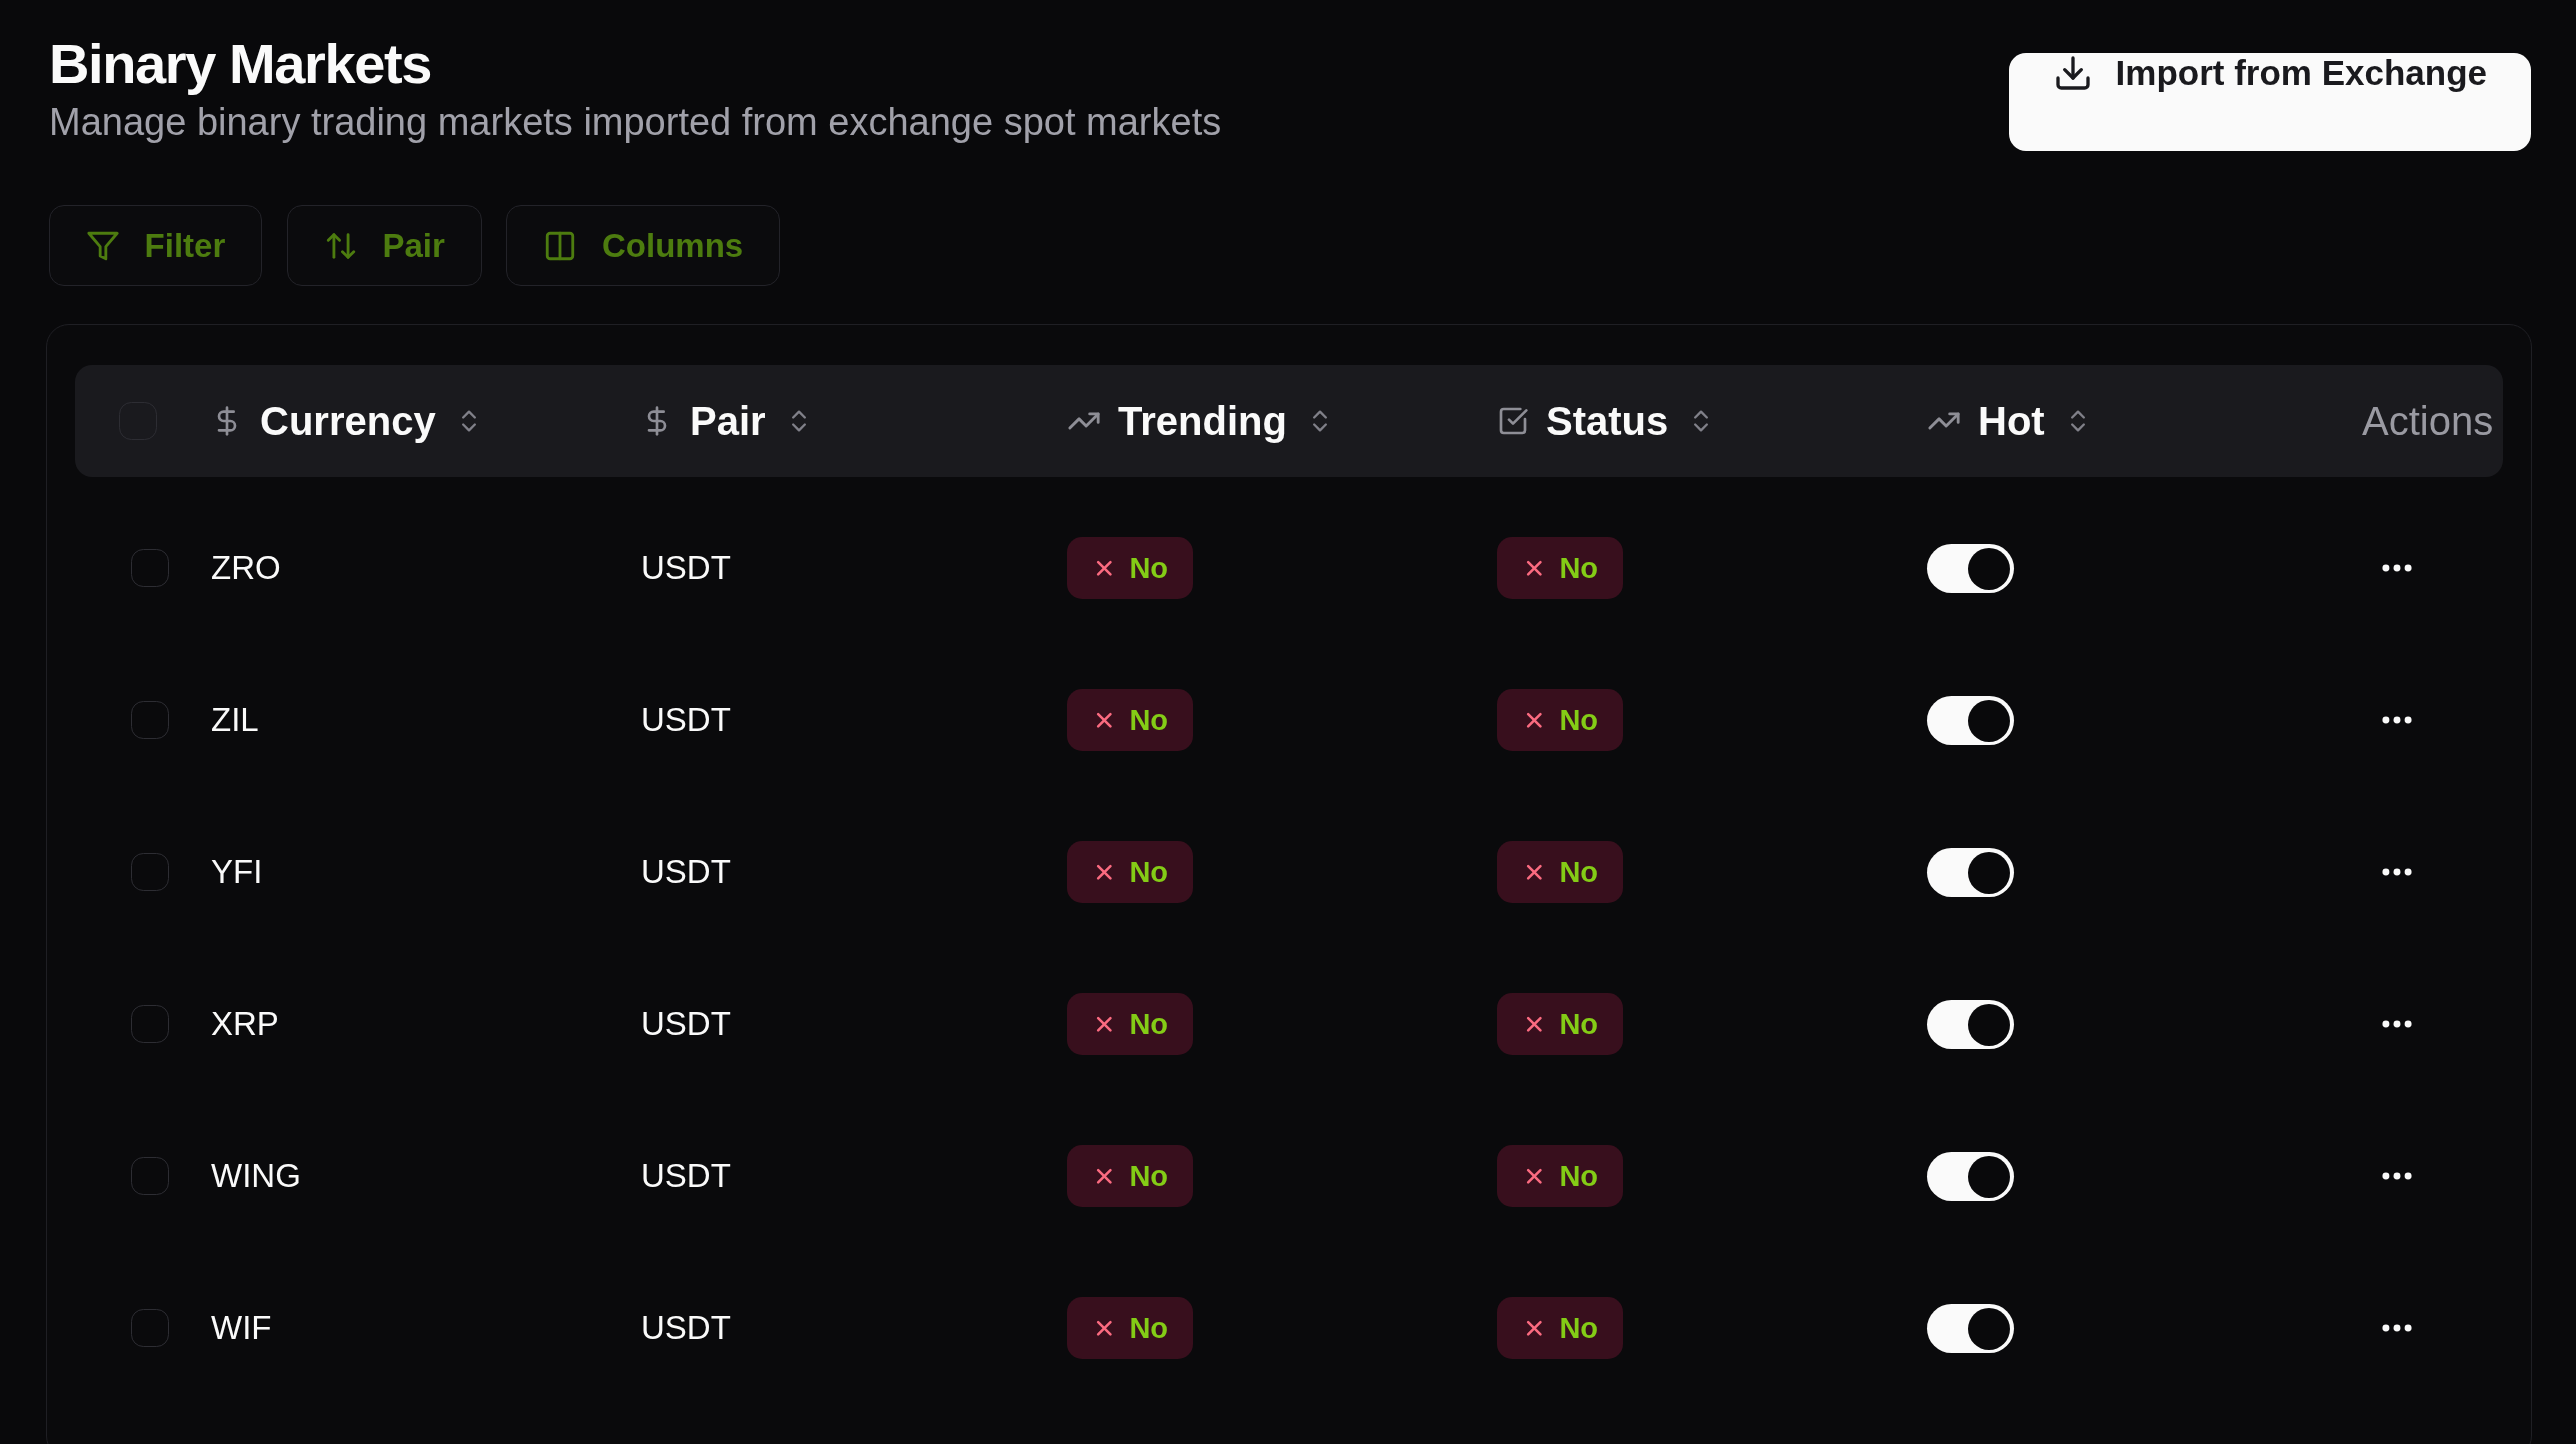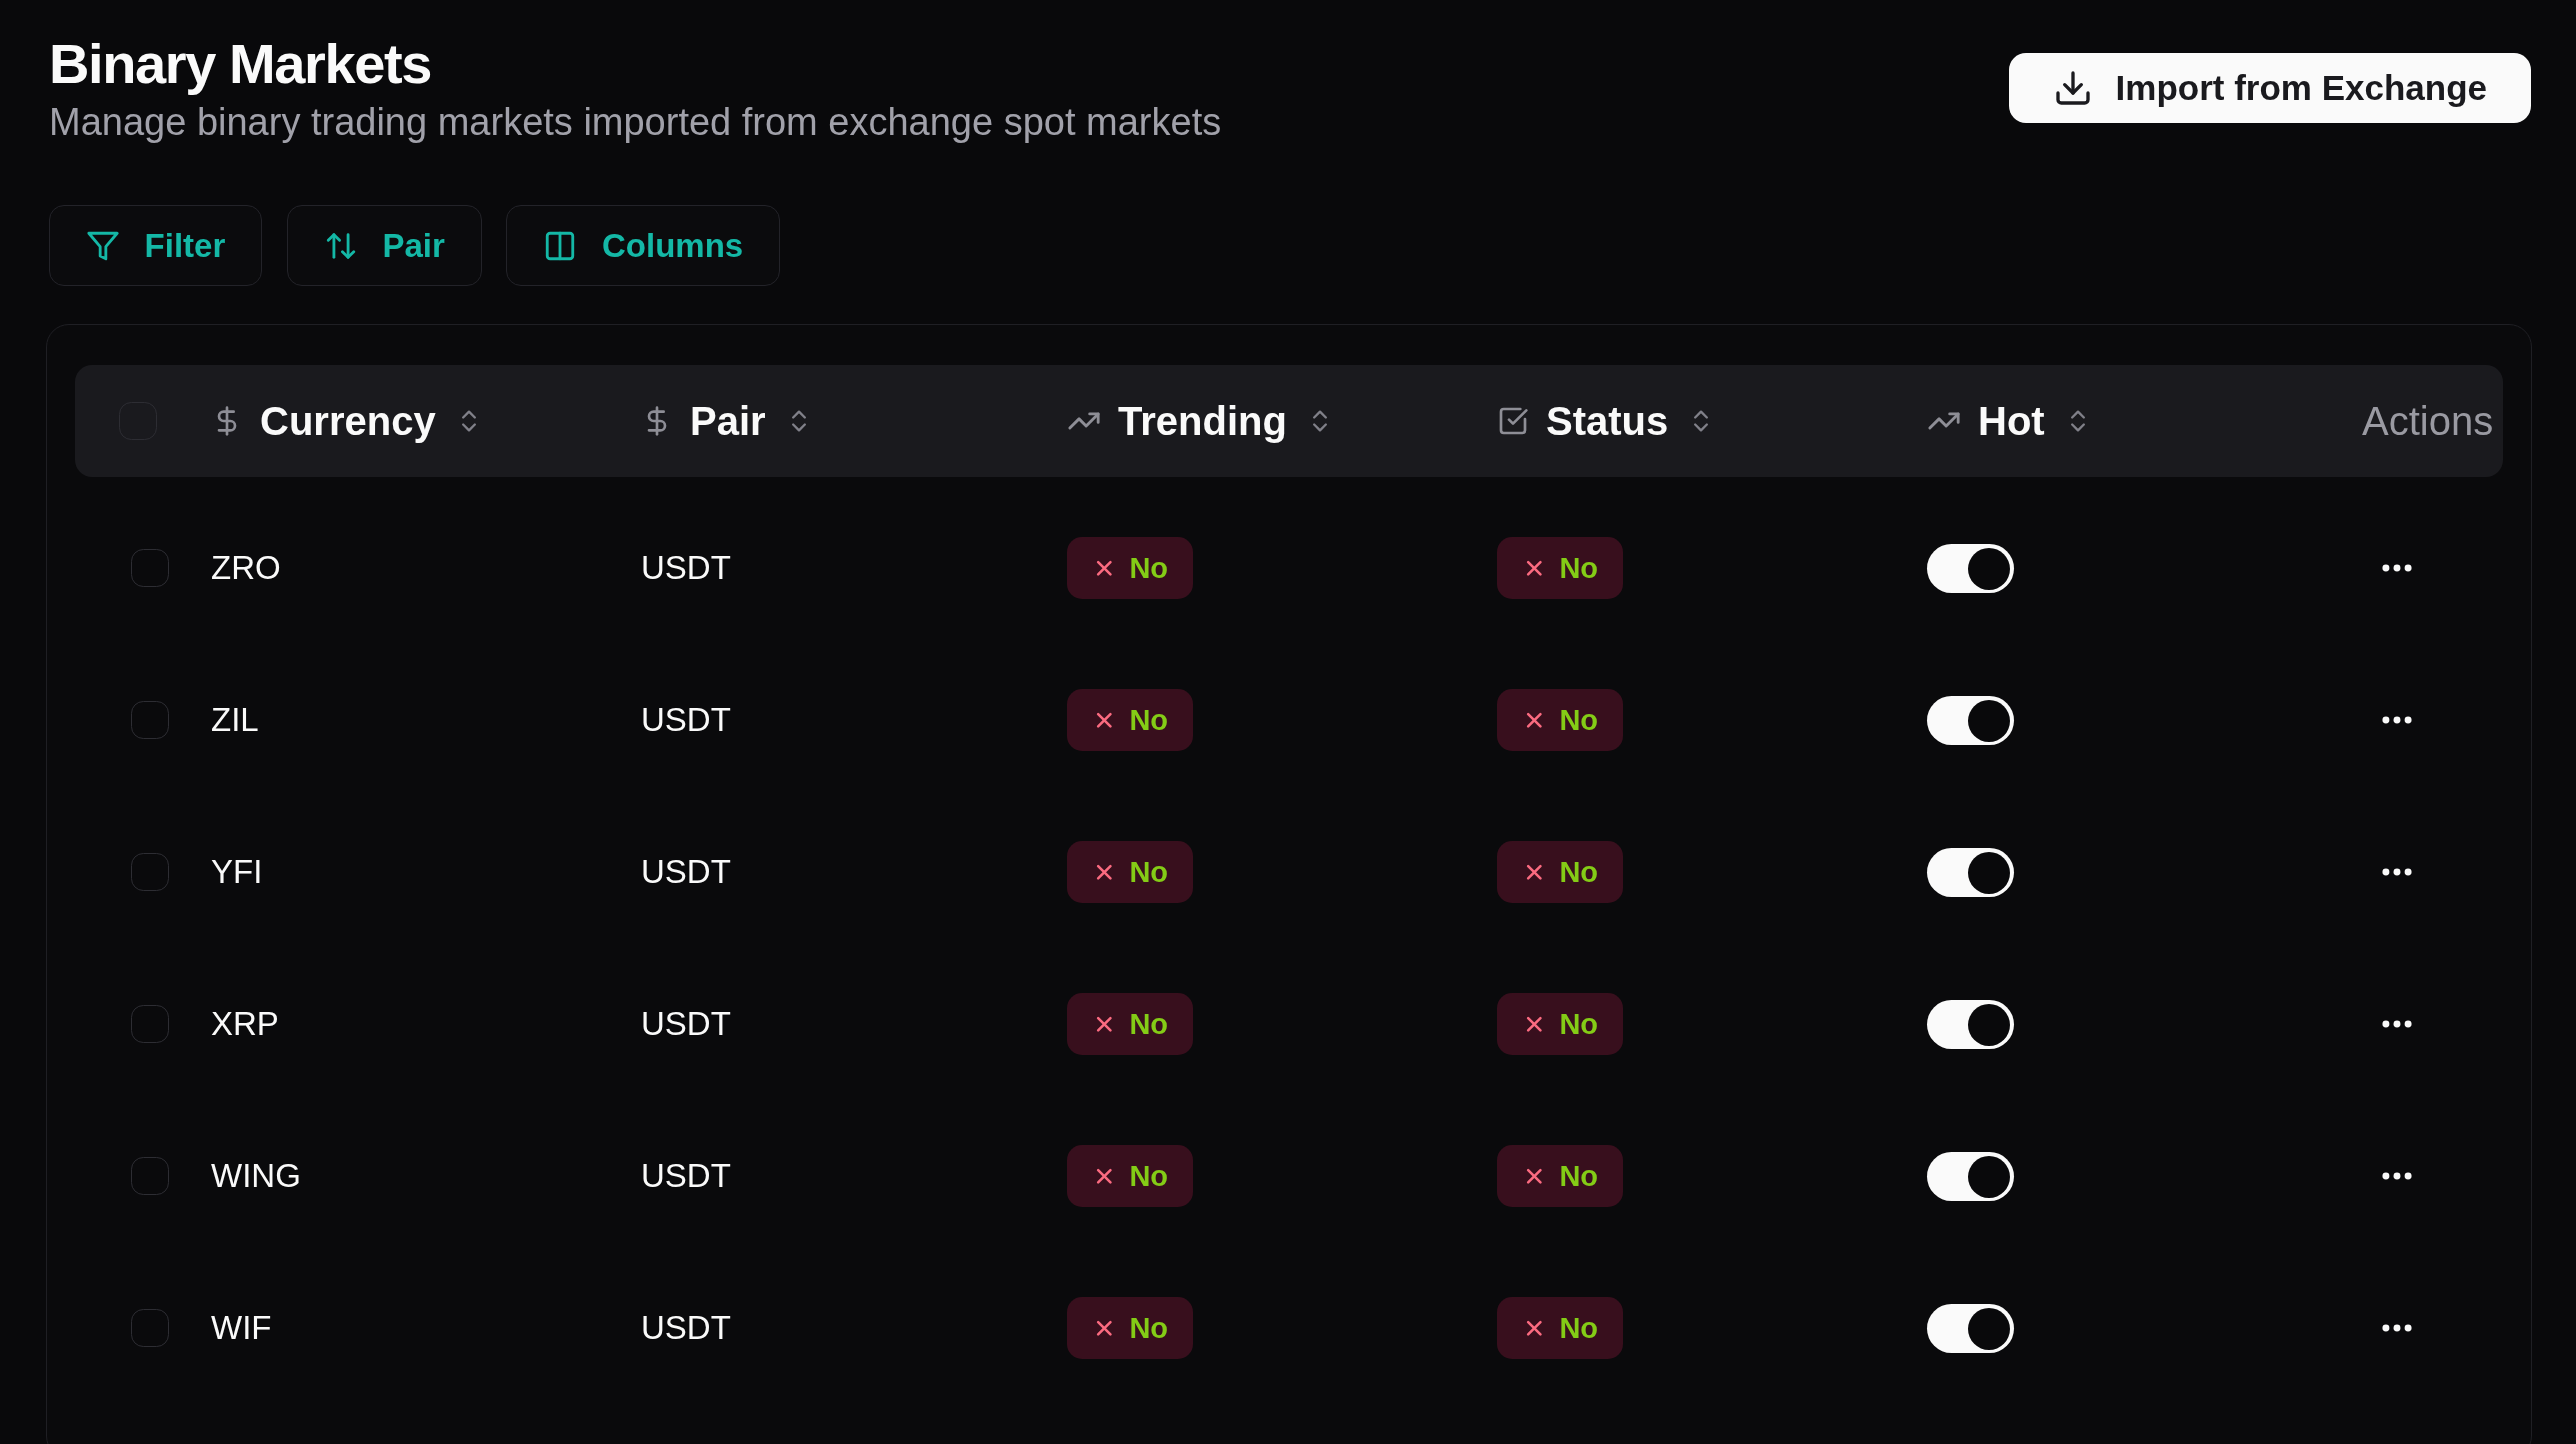--- a/index.html
+++ b/index.html
@@ -13,34 +13,34 @@
   .icon { display:inline-flex; align-items:center; justify-content:center; flex:none; }
   .icon svg { display:block; }
 
   
   .page-head { padding:32px 45px 0 49px; }
   .page-title { font-size:56px; font-weight:700; letter-spacing:-1.4px; line-height:1.15; }
   .page-subtitle { margin-top:5px; font-size:38px; color:#a1a1aa; font-weight:400; }
 
   .import-btn {
     position:absolute; top:53px; right:45px;
-    height:70px; padding:0 44px;
-    display:inline-flex; align-items:center; gap:23px;
+    height:98px; padding:0 44px;
+    display:inline-flex; align-items:flex-start; gap:23px;
     background:#fafafa; color:#1a1a1e;
     border:none; border-radius:17px;
     font-family:inherit; font-size:35px; font-weight:600; cursor:pointer;
   }
   .import-btn .icon { color:#1a1a1e; }
 
   
   .toolbar { display:flex; gap:24.6px; margin:61px 45px 0 49px; }
   .tool-btn {
     height:81px; padding:0 36px;
     display:inline-flex; align-items:center; gap:24.6px;
-    background:#0b0b0d; color:#14b8a6;
+    background:#0b0b0d; color:#4d7c0f;
     border:1.9px solid #232329; border-radius:15px;
     font-family:inherit; font-size:33px; font-weight:600; cursor:pointer;
   }
 
   
   .card {
     margin:38px 44px 0 46px;
     border:1.9px solid #1f1f24; border-radius:23px;
     padding:40px 28px 28px 28px;
     height:1135px;               

